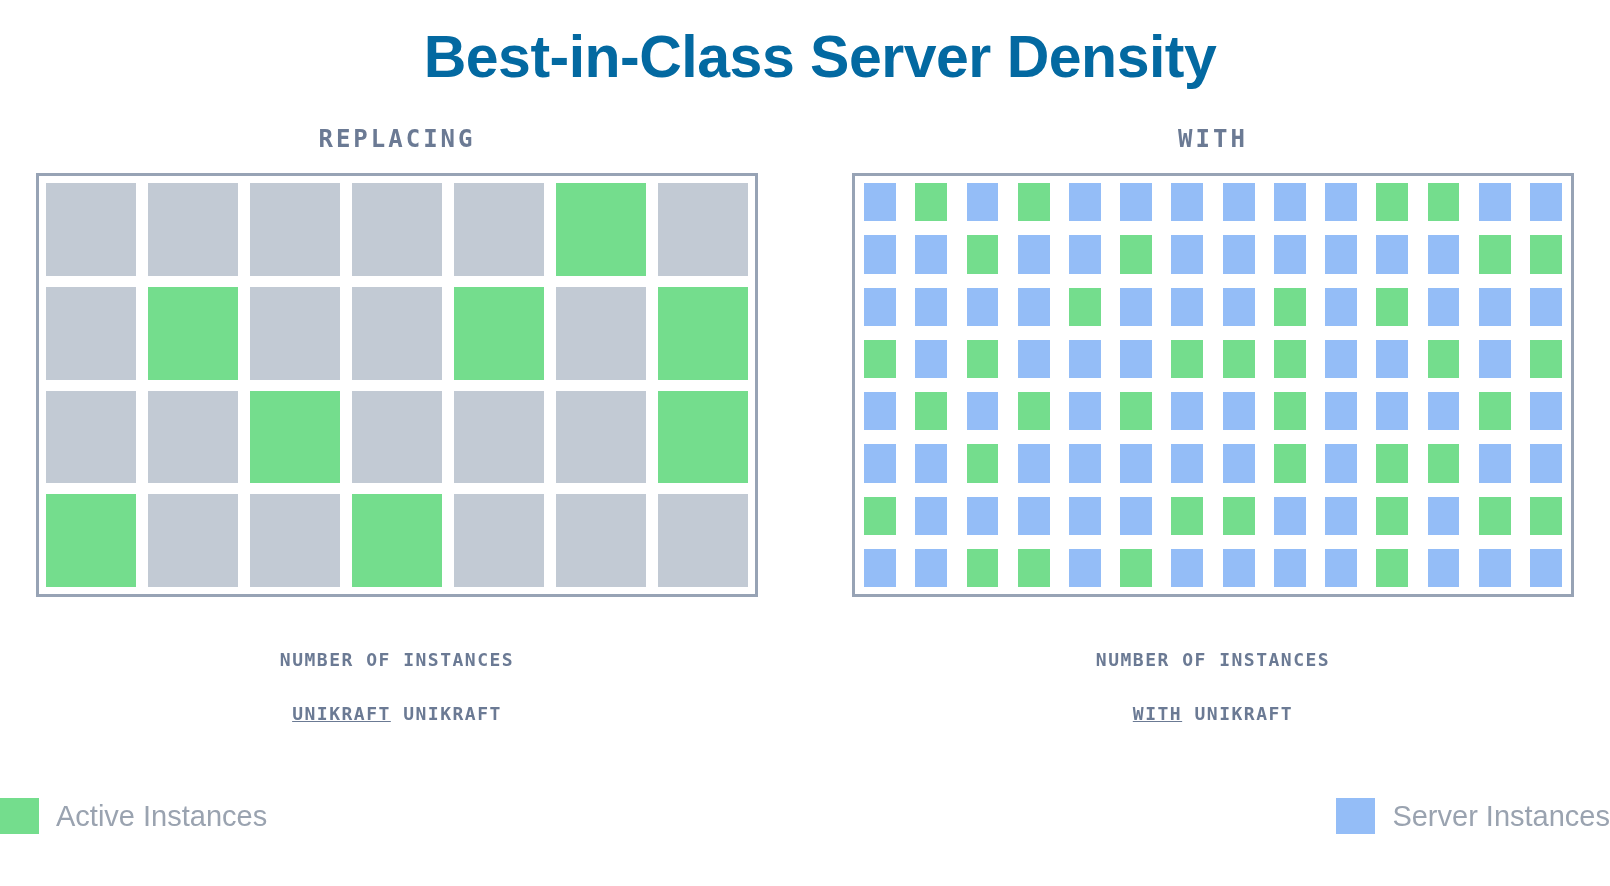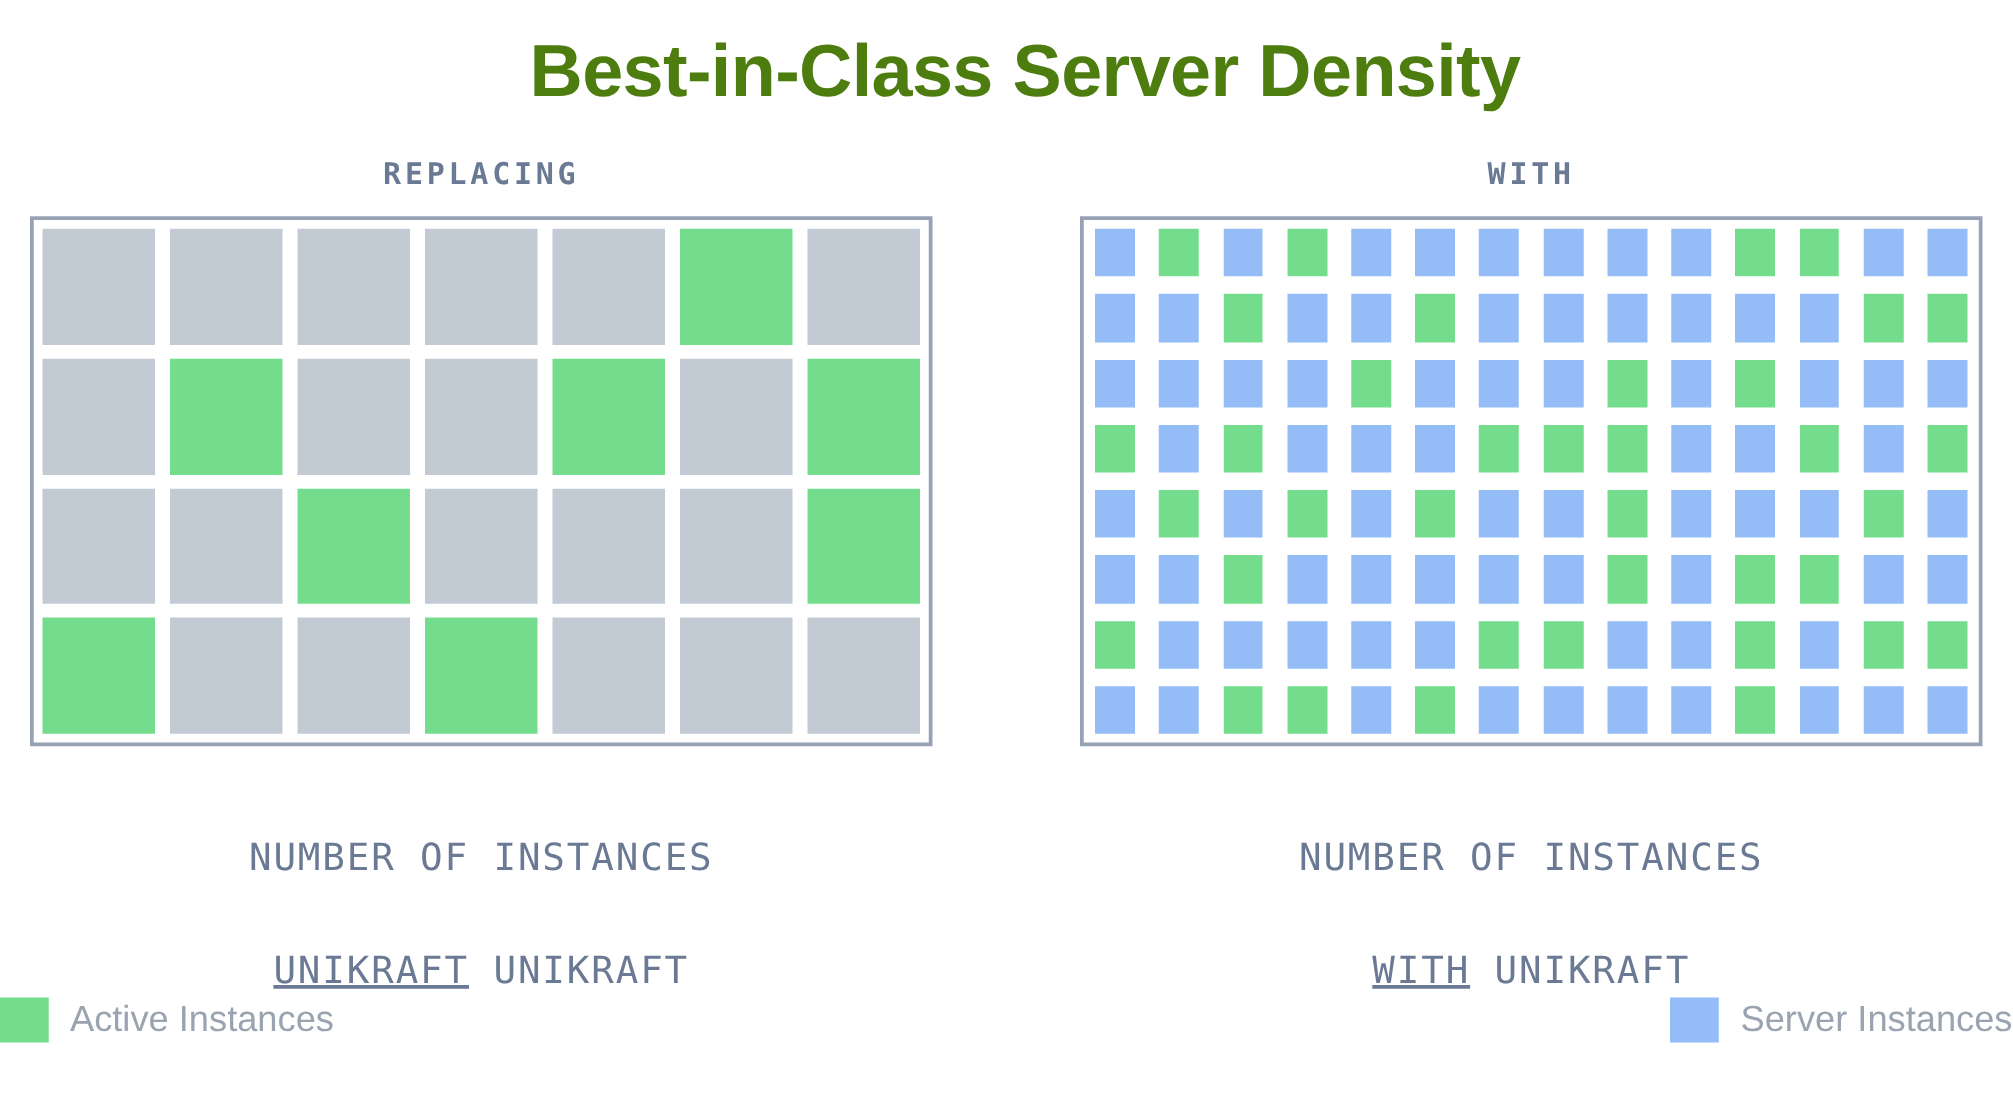--- a/index.html
+++ b/index.html
@@ -25,32 +25,32 @@
   }
 
   
   .title {
     text-align: center;
     font-family: "Liberation Sans", sans-serif;
     font-weight: bold;
     font-size: 59px;
     line-height: 1;
     letter-spacing: -0.5px;
-    color: #4d7c0f;
+    color: #0369a1;
     padding-top: 28px;
     margin: 0;
     padding-left: 30px;
   }
 
   
   .panels {
     display: flex;
     justify-content: space-between;
     align-items: flex-start;
-    padding: 0 14px;
+    padding: 0 26px;
     margin-top: 38px;
     box-sizing: border-box;
   }
   .panel {
     display: flex;
     flex-direction: column;
     align-items: center;
   }
   .panel-left  { width: 742px; }
   .panel-right { width: 742px; justify-content: flex-end; }
@@ -94,22 +94,22 @@
   .cell { width: 100%; height: 100%; }
   .cell-idle    { background: #c2cad4; }
   .cell-active  { background: #74dd8d; }
   .cell-standby { background: #94bdf7; }
 
   .grid-right .cell { width: 88%; margin: 0 auto; }
 
   
   .caption {
     font-family: "DejaVu Sans Mono", "Liberation Mono", monospace;
-    font-weight: normal;
-    font-size: 30px;
+    font-weight: bold;
+    font-size: 18px;
     letter-spacing: 1.5px;
     color: #6b7a94;
     text-align: center;
     line-height: 1.5;
     margin-top: 22px;
     white-space: pre-line;
   }
   .caption .underline { text-decoration: underline; }
 
   

